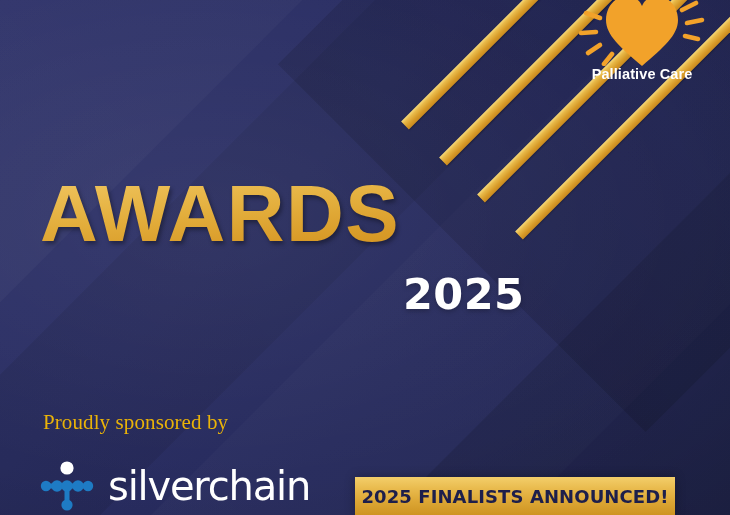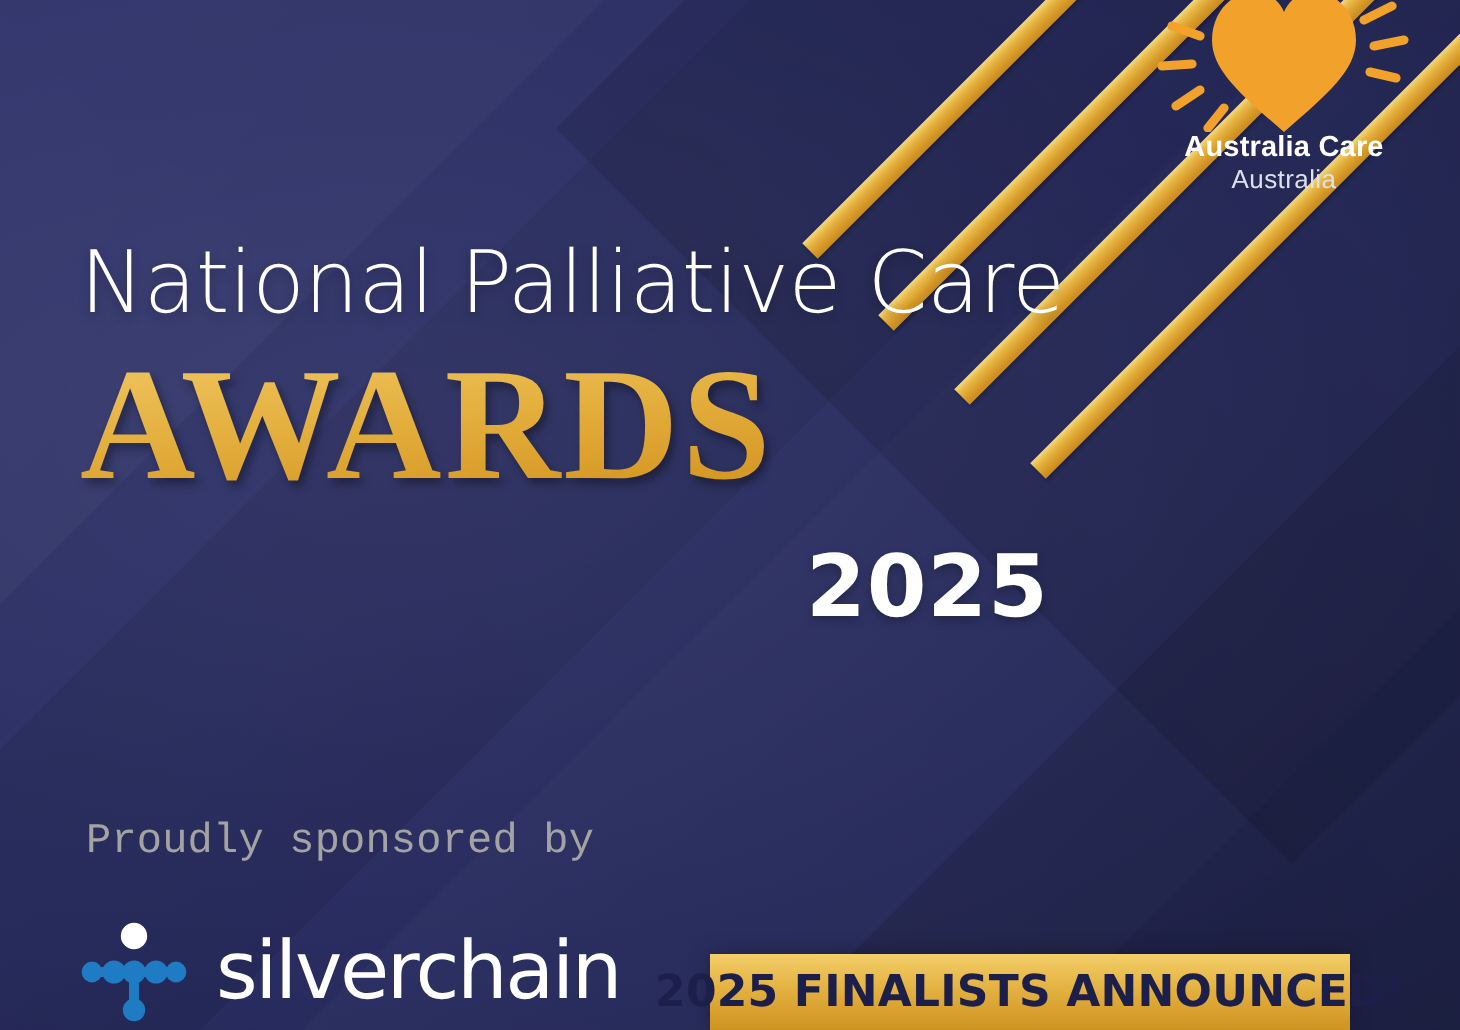--- a/index.html
+++ b/index.html
@@ -126,21 +126,21 @@
     text-shadow: 0 2px 6px rgba(0,0,0,0.25);
   }
   .awards {
     position: absolute;
     left: 40px;
     top: 168px;
     font-size: 80px;
     font-weight: bold;
     letter-spacing: 1.5px;
     white-space: nowrap;
-    font-family: Liberation Serif, serif;
+    font-family: Liberation Sans, sans-serif;
     background: linear-gradient(175deg, #F7DB83 0%, #EDC057 18%, #E3AE3C 48%, #D89A27 78%, #CE8F1F 100%);
     -webkit-background-clip: text;
     background-clip: text;
     color: transparent;
     -webkit-text-fill-color: transparent;
     filter: drop-shadow(2px 3px 2px rgba(0,0,0,0.35));
     text-align: right;
   }
   .year {
     position: absolute;
@@ -153,25 +153,25 @@
     font-family: "DejaVu Sans", sans-serif;
     text-shadow: 0 2px 5px rgba(0,0,0,0.25);
     margin-top: 10px;
   }
 
   
   .sponsor-label {
     position: absolute;
     left: 43px;
     top: 410px;
-    color: #a3a3a3;
+    color: #eab308;
     font-size: 21px;
     font-weight: 300;
     letter-spacing: 0.1px;
-    font-family: Liberation Mono, monospace;
+    font-family: Liberation Serif, serif;
   }
   .silverchain {
     position: absolute;
     left: 38px;
     top: 457px;
     display: flex;
     align-items: center;
     gap: 12px;
   }
   .sc-mark { width: 58px; height: 58px; display: block; }
@@ -192,21 +192,21 @@
     width: 320px;
     height: 38px;
     background: linear-gradient(180deg, #F3CE6A 0%, #E9BB4E 30%, #DCA634 65%, #CE9422 100%);
     box-shadow: 0 0 10px rgba(0,0,0,0.30);
     display: flex;
     align-items: center;
     justify-content: center;
   }
   .finalists-text {
     color: #1D1F4B;
-    font-size: 22px;
+    font-size: 18px;
     font-weight: bold;
     letter-spacing: 0.1px;
     white-space: nowrap;
     font-family: "DejaVu Sans", sans-serif;
   }
 </style>
 </head>
 <body>
 
 <div id="poster">
@@ -232,25 +232,23 @@
           <line x1="126" y1="16" x2="140" y2="9"></line>
           <line x1="131" y1="29" x2="146" y2="26"></line>
           <line x1="129" y1="42" x2="142" y2="45"></line>
           <line x1="44" y1="24" x2="30" y2="19"></line>
           <line x1="40" y1="38" x2="25" y2="39"></line>
           <line x1="44" y1="51" x2="32" y2="59"></line>
           <line x1="56" y1="60" x2="48" y2="70"></line>
         </g>
       </svg>
     </div>
-    <div class="logo-line1">Australia Care</div>
-    <div class="logo-line2">Australia</div>
+    <div class="logo-line1">Palliative Care</div>
   </div>
 
-  <div class="headline">National Palliative Care</div>
   <div class="awards">AWARDS</div>
   <div class="year">2025</div>
 
   <div class="sponsor-label">Proudly sponsored by</div>
   <div class="silverchain">
     <svg class="sc-mark" viewBox="0 0 58 58" xmlns="http://www.w3.org/2000/svg">
       <g stroke="#1E7BC4" stroke-width="5">
         <line x1="8" y1="29" x2="50" y2="29"></line>
         <line x1="29" y1="29" x2="29" y2="48"></line>
       </g>

